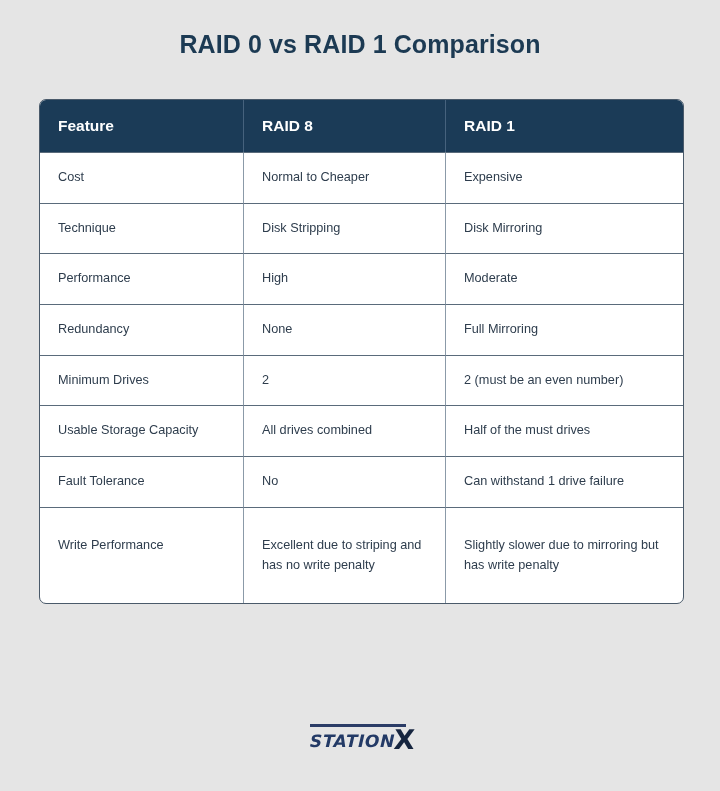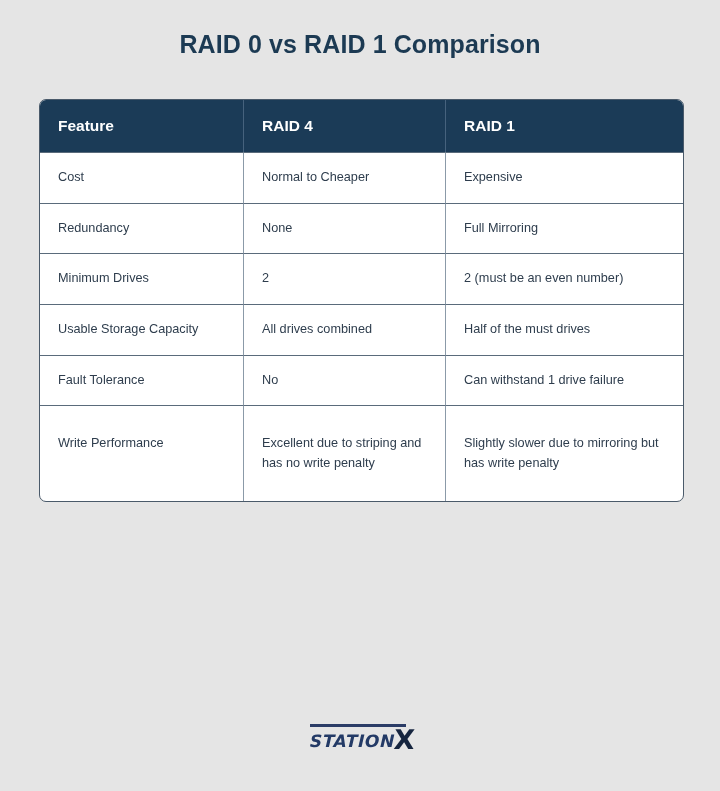--- a/index.html
+++ b/index.html
@@ -142,29 +142,39 @@
   <div class="table-wrap">
     <table class="cmp">
       <colgroup>
         <col class="col-feature">
           <col class="col-raid0">
           <col class="col-raid1">
       </colgroup>
       <thead>
         <tr>
           <th>Feature</th>
-          <th>RAID 4</th>
+          <th>RAID 8</th>
           <th>RAID 1</th>
         </tr>
       </thead>
       <tbody>
         <tr class="single">
           <td>Cost</td>
           <td>Normal to Cheaper</td>
           <td>Expensive</td>
+        </tr>
+        <tr class="single">
+          <td>Technique</td>
+          <td>Disk Stripping</td>
+          <td>Disk Mirroring</td>
+        </tr>
+        <tr class="single">
+          <td>Performance</td>
+          <td>High</td>
+          <td>Moderate</td>
         </tr>
         <tr class="single">
           <td>Redundancy</td>
           <td>None</td>
           <td>Full Mirroring</td>
         </tr>
         <tr class="single">
           <td>Minimum Drives</td>
           <td>2</td>
           <td>2 (must be an even number)</td>

